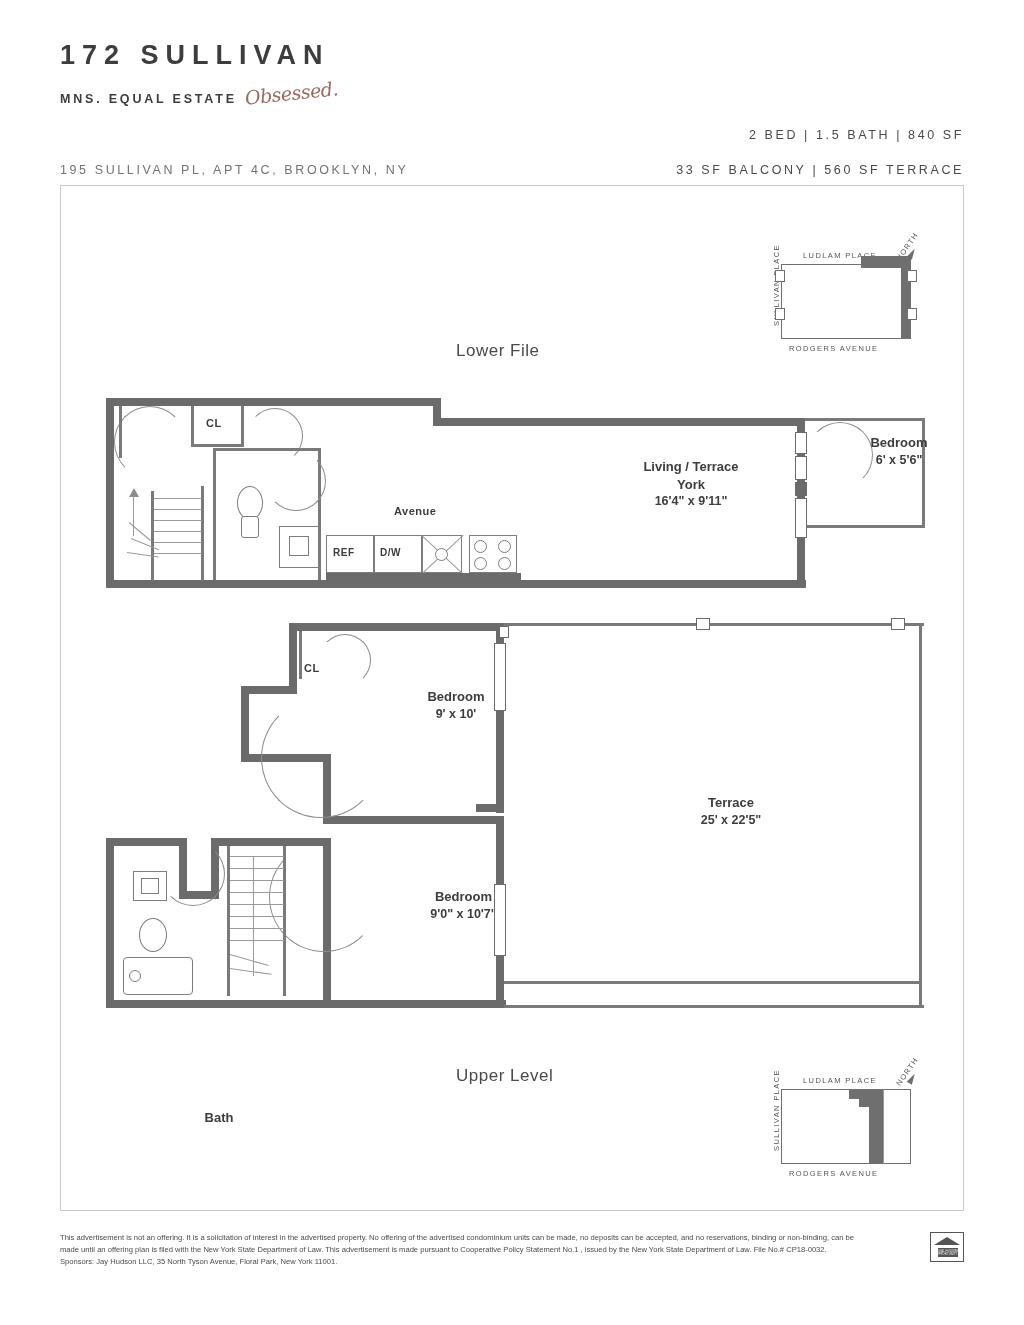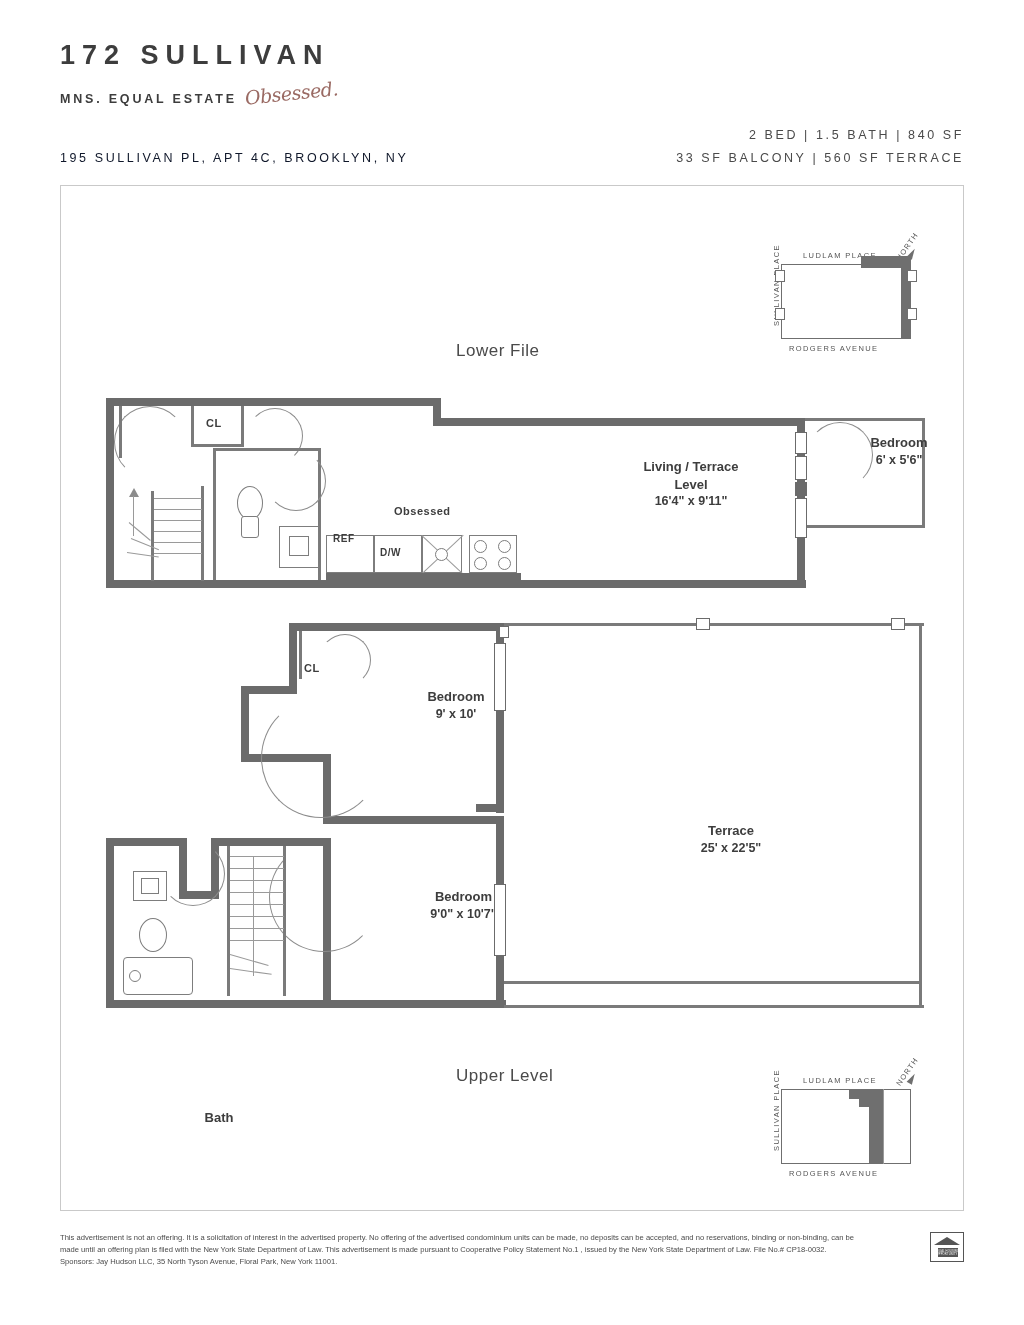--- a/index.html
+++ b/index.html
@@ -25,24 +25,24 @@
   }
   .brand-script {
     font-family: "DejaVu Serif", serif;
     font-style: italic; font-size: 19px; color: #9a6a63;
     transform: rotate(-6deg) translateY(-2px);
     letter-spacing: -0.5px;
   }
   .addr-row {
     margin-top: 22px; display: flex; justify-content: space-between; align-items: flex-end;
   }
-  .addr-left { font-size: 12.5px; letter-spacing: 2.6px; color: #0f172a; }
+  .addr-left { font-size: 12.5px; letter-spacing: 2.6px; color: #737373; }
   .addr-right { text-align: right; }
   .specs-1, .specs-2 { font-size: 12.5px; letter-spacing: 2.6px; color: #4a4a4a; }
-  .specs-1 { margin-bottom: 9px; text-align: right; }
+  .specs-1 { margin-bottom: 21px; text-align: right; }
 
   
   .frame {
     position: absolute; left: 60px; top: 185px; width: 904px; height: 1026px;
     border: 1px solid #c9c9c9; background: #fff;
   }
 
   .level-label {
     position: absolute; font-size: 17px; color: #4a4a4a; letter-spacing: 0.5px;
   }
@@ -161,27 +161,27 @@
       <div class="room-dims">6' x 5'6"</div>
     </div>
 
     <div class="win" style="left:734px; top:246px; width:12px; height:22px;"></div>
     <div class="win" style="left:734px; top:270px; width:12px; height:24px;"></div>
     <div class="wall" style="left:734px; top:296px; width:12px; height:14px;"></div>
     <div class="win" style="left:734px; top:312px; width:12px; height:40px;"></div>
 
     <div class="room-label" style="left:520px; top:272px; width:220px;">
       <div>Living / Terrace</div>
-      <div>Level</div>
+      <div>York</div>
       <div class="room-dims">16'4" x 9'11"</div>
     </div>
 
-    <div class="small-label" style="left:333px; top:319px;">Obsessed</div>
+    <div class="small-label" style="left:333px; top:319px;">Avenue</div>
     <div class="fix" style="left:265px; top:349px; width:48px; height:38px;"></div>
-    <div class="small-label" style="left:272px; top:347px; font-size:10px;">REF</div>
+    <div class="small-label" style="left:272px; top:361px; font-size:10px;">REF</div>
     <div class="fix" style="left:313px; top:349px; width:48px; height:38px;"></div>
     <div class="small-label" style="left:319px; top:361px; font-size:10px;">D/W</div>
     <div class="fix" style="left:361px; top:349px; width:40px; height:38px;"></div>
     <div class="thinline" style="left:361px; top:349px; width:56px; height:1px; transform-origin:left top; transform:rotate(43deg);"></div>
     <div class="thinline" style="left:361px; top:387px; width:56px; height:1px; transform-origin:left top; transform:rotate(-43deg);"></div>
     <div class="fix fix-round" style="left:374px; top:362px; width:13px; height:13px;"></div>
     <div class="fix" style="left:408px; top:349px; width:48px; height:38px;"></div>
     <div class="fix fix-round" style="left:413px; top:354px; width:13px; height:13px;"></div>
     <div class="fix fix-round" style="left:437px; top:354px; width:13px; height:13px;"></div>
     <div class="fix fix-round" style="left:413px; top:371px; width:13px; height:13px;"></div>
@@ -286,21 +286,21 @@
     <div class="thinline" style="left:169px; top:362px; width:42px; height:1px; transform-origin:left; transform:rotate(8deg);"></div>
     <div class="thinline" style="left:192px; top:250px; width:1px; height:120px;"></div>
 
     <div class="wall-thin" style="left:443px; top:17px; width:420px; height:3px;"></div>
     <div class="wall-thin" style="left:858px; top:17px; width:3px; height:385px;"></div>
     <div class="wall-thin" style="left:443px; top:375px; width:418px; height:3px;"></div>
     <div class="wall-thin" style="left:443px; top:399px; width:420px; height:3px;"></div>
     <div class="win" style="left:438px; top:20px; width:10px; height:12px;"></div>
     <div class="win" style="left:635px; top:12px; width:14px; height:12px;"></div>
     <div class="win" style="left:830px; top:12px; width:14px; height:12px;"></div>
-    <div class="room-label" style="left:580px; top:188px; width:180px;margin-top:28px;">
+    <div class="room-label" style="left:580px; top:188px; width:180px;">
       <div>Terrace</div>
       <div class="room-dims">25' x 22'5"</div>
     </div>
     <div class="wall" style="left:415px; top:198px; width:28px; height:8px;"></div>
   </div>
 
   <div class="keymap" style="left:680px; top:865px; width:200px; height:140px;">
     <div class="north" style="left:150px; top:16px; transform:rotate(-55deg);">NORTH</div>
     <div style="position:absolute; left:168px; top:22px; width:0;height:0;border-left:3px solid transparent;border-right:3px solid transparent;border-bottom:11px solid #6f6f6f; transform:rotate(30deg);"></div>
     <div class="kmtext" style="left:62px; top:25px;">LUDLAM PLACE</div>

